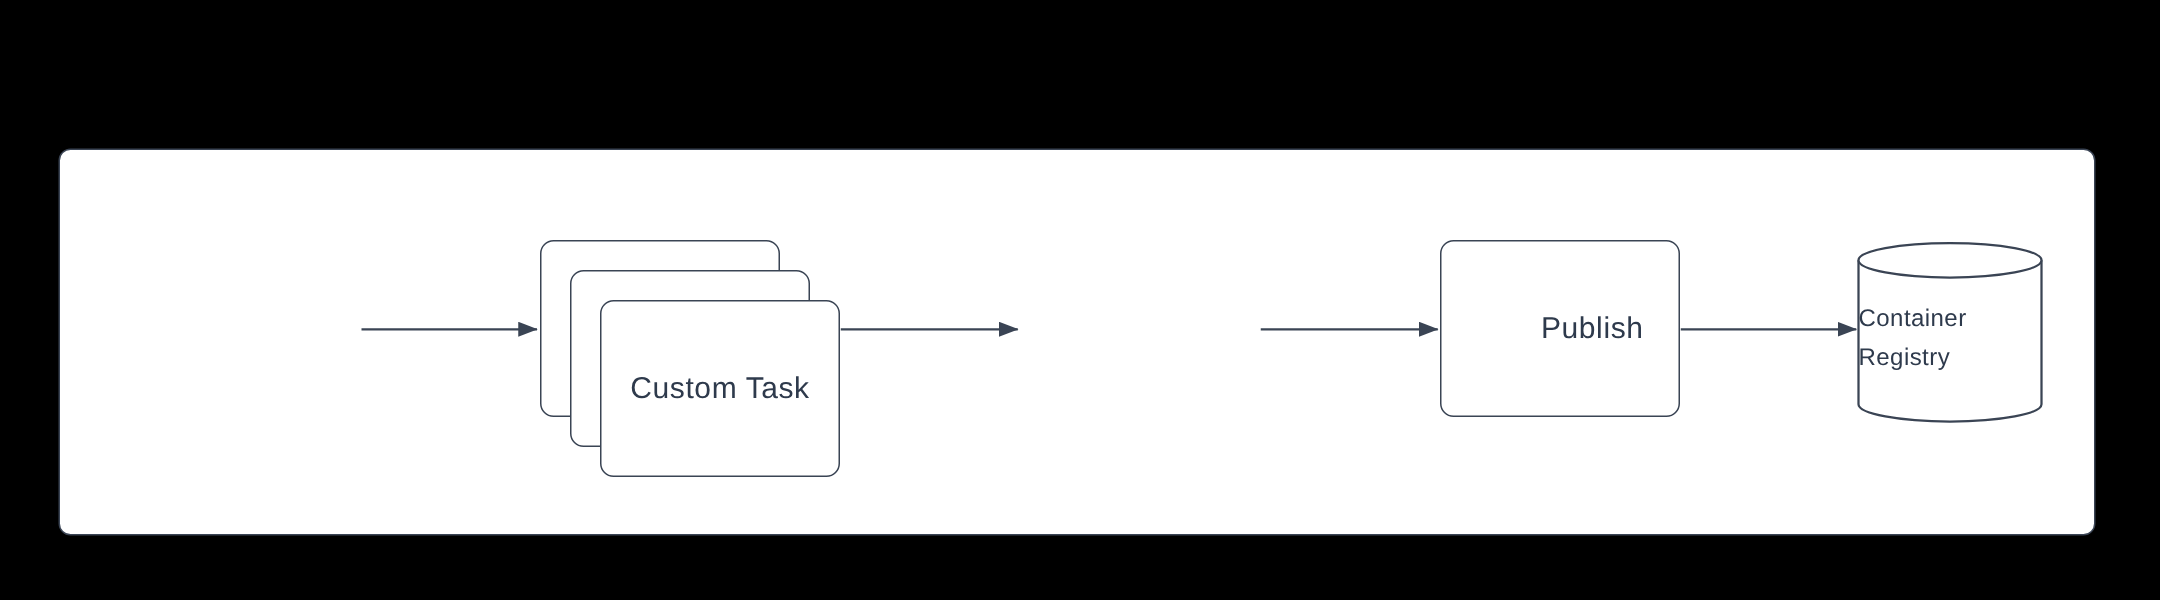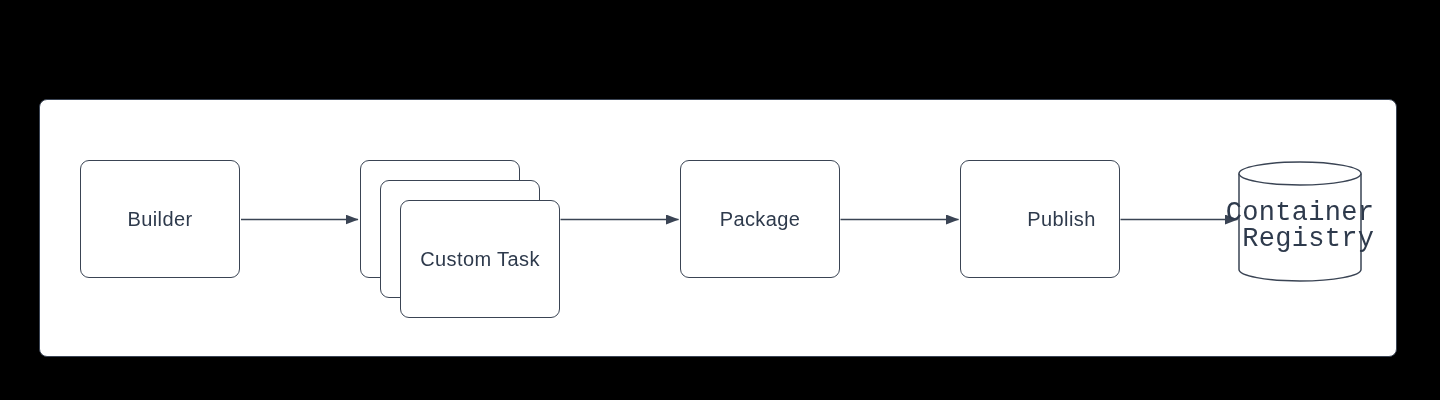--- a/index.html
+++ b/index.html
@@ -43,24 +43,23 @@
   }
   .node-builder{left:80px;top:160px;}
   .stack-back{left:360px;top:160px;}
   .stack-middle{left:380px;top:180px;}
   .stack-front{left:400px;top:200px;}
   .node-package{left:680px;top:160px;}
   .node-publish{left:960px;top:160px;padding-left:43px;}
   .cyl-label{
     position:absolute;left:1239px;top:176px;width:122px;height:100px;
     display:flex;align-items:center;justify-content:center;
-    text-align:right;
-    font-size:27px;line-height:26px;letter-spacing:0.3px;
+    text-align:left;
+    font-size:16px;line-height:26px;letter-spacing:0.3px;
     color:var(--text);
-    font-family:Liberation Mono, monospace;
   }
 </style>
 </head>
 <body>
 
 <div class="canvas">
 
 
   <div class="panel"></div>
 
@@ -75,25 +74,23 @@
       <path d="M1239,173.5 V269.5 A61,11.5 0 0 0 1361,269.5 V173.5" fill="#ffffff" stroke="#3a4454" stroke-width="1.5"></path>
       <ellipse cx="1300" cy="173.5" rx="61" ry="11.5" fill="#ffffff" stroke="#3a4454" stroke-width="1.5"></ellipse>
     </g>
 
     <line x1="241" y1="219.5" x2="358" y2="219.5" stroke="#3a4454" stroke-width="1.5" marker-end="url(#ah)"></line>
     <line x1="560.5" y1="219.5" x2="678.5" y2="219.5" stroke="#3a4454" stroke-width="1.5" marker-end="url(#ah)"></line>
     <line x1="840.5" y1="219.5" x2="958.5" y2="219.5" stroke="#3a4454" stroke-width="1.5" marker-end="url(#ah)"></line>
     <line x1="1120.5" y1="219.5" x2="1237.5" y2="219.5" stroke="#3a4454" stroke-width="1.5" marker-end="url(#ah)"></line>
   </svg>
 
-  <div class="node node-builder">Builder</div>
 
   <div class="node stack-back">Custom Task</div>
   <div class="node stack-middle">Custom Task</div>
   <div class="node stack-front">Custom Task</div>
 
-  <div class="node node-package">Package</div>
 
   <div class="node node-publish">Publish</div>
 
   <div class="cyl-label">Container Registry</div>
 
 </div>
 
 </body></html>

